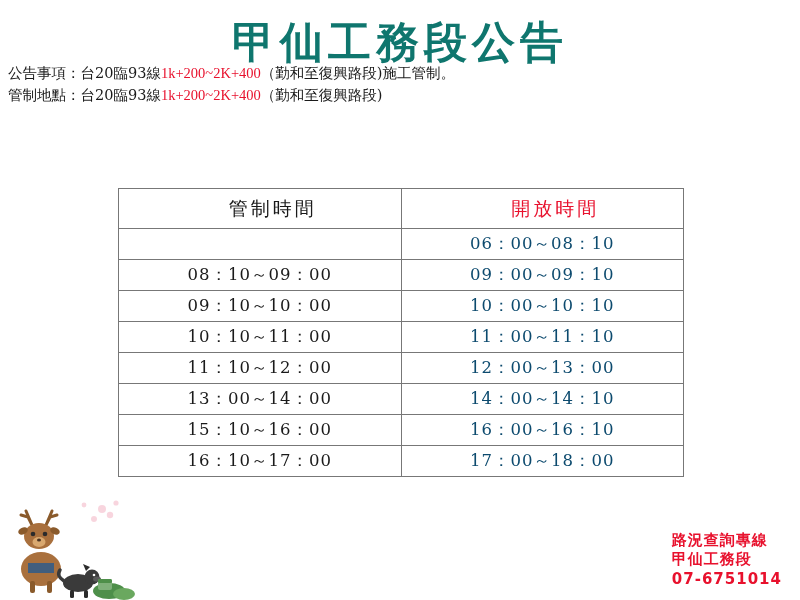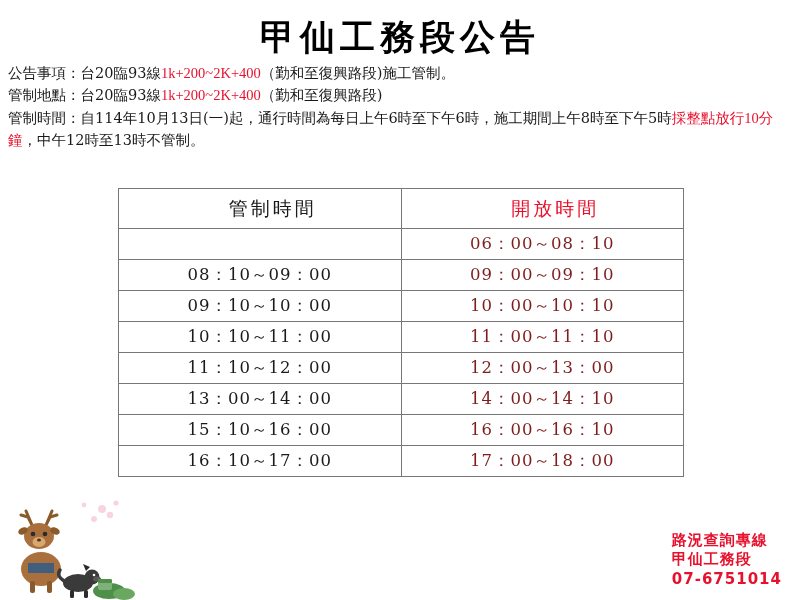--- a/index.html
+++ b/index.html
@@ -12,24 +12,24 @@
   }
   #page {
     position: relative;
     width: 800px; height: 600px;
     background: #ffffff;
   }
   .title {
     position: absolute;
     top: 14px; left: 0; width: 800px;
     text-align: center;
-    font-size: 35px;
+    font-size: 43px;
     font-weight: bold;
     letter-spacing: 5px;
-    color: #000000;
+    color: #0f766e;
     font-family: "DejaVu Serif", "Liberation Serif", serif;
   }
   .notice-block {
     position: absolute;
     top: 62px; left: 8px;
     width: 784px;
     font-size: 14.5px;
     line-height: 1.55;
     color: #1a1a1a;
   }
@@ -58,21 +58,21 @@
     color: #1a1a1a;
     padding: 0;
   }
   table.schedule thead th {
     height: 40px;
     font-size: 19px;
     letter-spacing: 3px;
     padding-left: 26px;
   }
   table.schedule thead th.open { color: #e8112d; }
-  table.schedule td.open { color: #7f1d1d; }
+  table.schedule td.open { color: #0c4a6e; }
   .hotline {
     position: absolute;
     right: 18px; bottom: 10px;
     text-align: left;
     color: #e8112d;
     font-size: 15px;
     line-height: 1.32;
     letter-spacing: 1px;
     font-family: "DejaVu Sans", "Liberation Sans", sans-serif;
     font-weight: bold;
@@ -93,23 +93,20 @@
 
   <div class="title">甲仙工務段公告</div>
 
   <div class="notice-block">
     <div class="notice-line">
       <span>公告事項：</span><span>台20臨93線</span><span class="red">1k+200~2K+400</span><span>（勤和至復興路段)施工管制。</span>
     </div>
     <div class="notice-line">
       <span>管制地點：</span><span>台20臨93線</span><span class="red">1k+200~2K+400</span><span>（勤和至復興路段)</span>
     </div>
-    <div class="notice-line wrap">
-      <span>管制時間：</span><span>自114年10月13日(一)起，通行時間為每日上午6時至下午6時，施工期間上午8時至下午5時</span><span class="red">採整點放行10分鐘</span><span>，中午12時至13時不管制。</span>
-    </div>
   </div>
 
   <div class="table-wrap">
     <table class="schedule">
       <thead>
         <tr>
           <th>管制時間</th>
           <th class="open">開放時間</th>
         </tr>
       </thead>

